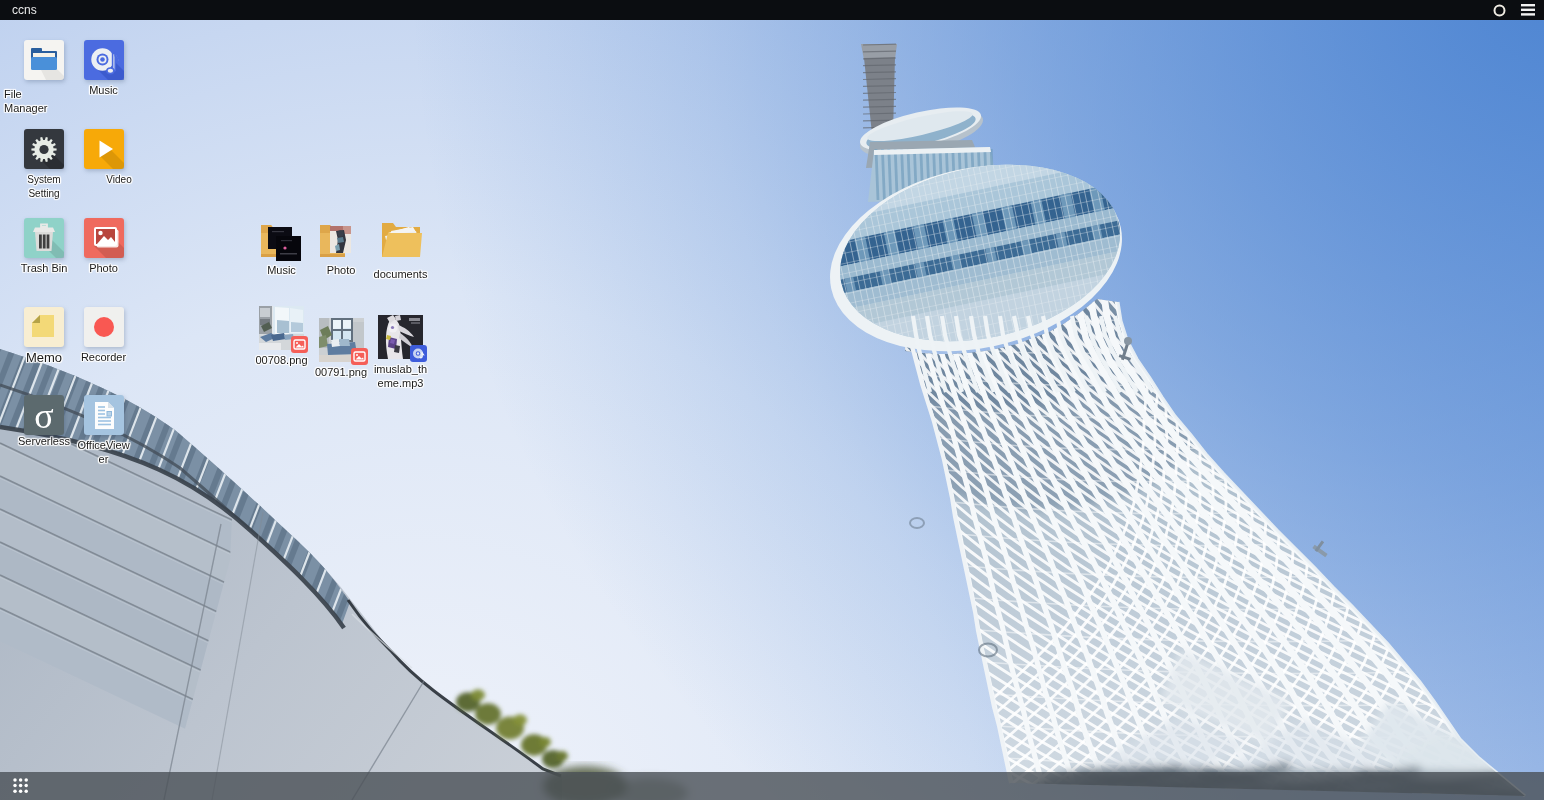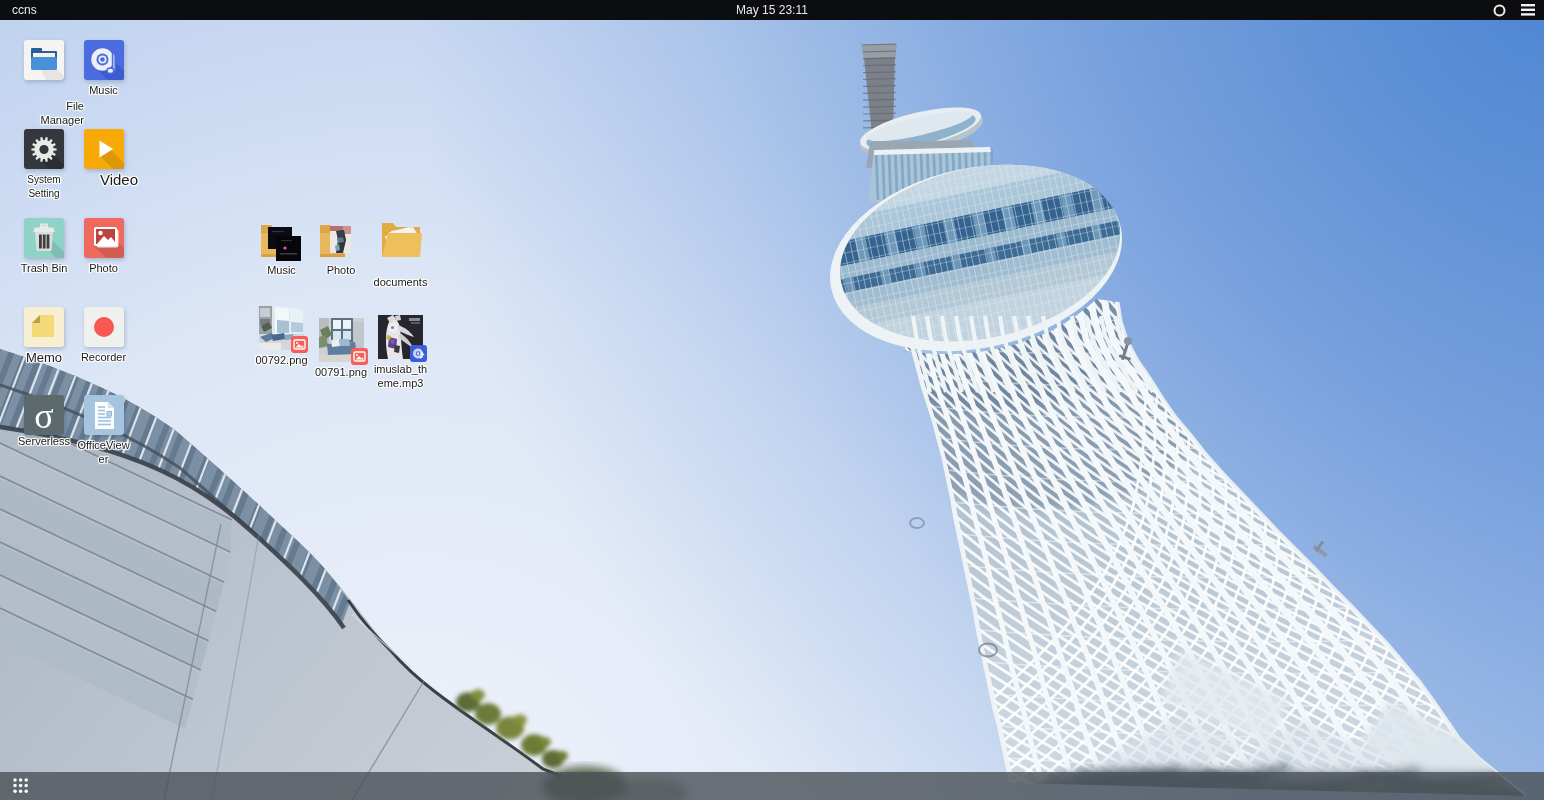--- a/index.html
+++ b/index.html
@@ -484,21 +484,21 @@
 </svg></div>
 <div style="position:absolute;left:4px;top:40px;width:80px;text-align:center;">
     <div style="width:40px;height:40px;margin:0 auto;filter:drop-shadow(1px 2px 2px rgba(40,60,90,0.25));"><svg width="40" height="40" viewBox="0 0 40 40">
         <rect width="40" height="40" rx="3" fill="#f5f4f1"></rect>
 <path d="M 8,12 L 30,26 L 40,36 L 40,40 L 22,40 Z" fill="#000" opacity="0.06"></path>
 <rect x="7" y="8" width="11" height="6" rx="1" fill="#2a5f9e"></rect>
 <rect x="7" y="11" width="26" height="9" rx="1" fill="#2a5f9e"></rect>
 <rect x="9" y="13" width="22" height="7" fill="#f7f3e8"></rect>
 <rect x="7" y="17" width="26" height="13" rx="1.5" fill="#4a90d9"></rect>
       </svg></div>
-    <div style="margin-top:20px;color:#1a1a1a;font-size:11px;line-height:13.5px;text-align:right;text-shadow:-1px 0 1px #fff,1px 0 1px #fff,0 -1px 1px #fff,0 1px 1px #fff,-1px -1px 1px #fff,1px 1px 1px #fff,1px -1px 1px #fff,-1px 1px 1px #fff;">File<br>Manager</div>
+    <div style="margin-top:8px;color:#1a1a1a;font-size:11px;line-height:13.5px;text-align:left;text-shadow:-1px 0 1px #fff,1px 0 1px #fff,0 -1px 1px #fff,0 1px 1px #fff,-1px -1px 1px #fff,1px 1px 1px #fff,1px -1px 1px #fff,-1px 1px 1px #fff;">File<br>Manager</div>
   </div>
 <div style="position:absolute;left:63.5px;top:40px;width:80px;text-align:center;">
     <div style="width:40px;height:40px;margin:0 auto;filter:drop-shadow(1px 2px 2px rgba(40,60,90,0.25));"><svg width="40" height="40" viewBox="0 0 40 40">
         <rect width="40" height="40" rx="3" fill="#4b6be0"></rect>
 <path d="M 13,29 L 24,40 L 40,40 L 40,31 L 30,21 Z" fill="#2e4cbb" opacity="0.5"></path>
 <circle cx="18.5" cy="19.5" r="11.2" fill="#eceff3"></circle>
 <circle cx="18.5" cy="19.5" r="6" fill="#4b6be0"></circle>
 <circle cx="18.5" cy="19.5" r="4" fill="#eceff3"></circle>
 <circle cx="18.5" cy="19.5" r="2.3" fill="#4b6be0"></circle>
 <g stroke="#4b6be0" stroke-width="1.6">
@@ -517,21 +517,21 @@
 <circle cx="20" cy="20.5" r="4.6" fill="#34383e"></circle>
       </svg></div>
     <div style="margin-top:4px;color:#1a1a1a;font-size:10px;line-height:13.5px;text-align:center;text-shadow:-1px 0 1px #fff,1px 0 1px #fff,0 -1px 1px #fff,0 1px 1px #fff,-1px -1px 1px #fff,1px 1px 1px #fff,1px -1px 1px #fff,-1px 1px 1px #fff;">System<br>Setting</div>
   </div>
 <div style="position:absolute;left:63.5px;top:129px;width:80px;text-align:center;">
     <div style="width:40px;height:40px;margin:0 auto;filter:drop-shadow(1px 2px 2px rgba(40,60,90,0.25));"><svg width="40" height="40" viewBox="0 0 40 40">
         <rect width="40" height="40" rx="3" fill="#f7a908"></rect>
 <path d="M 16,27 L 29,40 L 40,40 L 40,34 L 26,20 Z" fill="#000" opacity="0.10"></path>
 <path d="M 15.5,11.5 L 29,20 L 15.5,28.5 Z" fill="#ffffff"></path>
       </svg></div>
-    <div style="margin-top:4px;color:#1a1a1a;font-size:15px;line-height:13.5px;text-align:center;text-shadow:-1px 0 1px #fff,1px 0 1px #fff,0 -1px 1px #fff,0 1px 1px #fff,-1px -1px 1px #fff,1px 1px 1px #fff,1px -1px 1px #fff,-1px 1px 1px #fff;margin-left:31px;">Video</div>
+    <div style="margin-top:4px;color:#1a1a1a;font-size:10px;line-height:13.5px;text-align:center;text-shadow:-1px 0 1px #fff,1px 0 1px #fff,0 -1px 1px #fff,0 1px 1px #fff,-1px -1px 1px #fff,1px 1px 1px #fff,1px -1px 1px #fff,-1px 1px 1px #fff;margin-left:31px;">Video</div>
   </div>
 <div style="position:absolute;left:4px;top:218px;width:80px;text-align:center;">
     <div style="width:40px;height:40px;margin:0 auto;filter:drop-shadow(1px 2px 2px rgba(40,60,90,0.25));"><svg width="40" height="40" viewBox="0 0 40 40">
         <rect width="40" height="40" rx="3" fill="#8fd2c8"></rect>
 <path d="M 12,20 L 32,40 L 40,40 L 40,34 L 26,20 Z" fill="#000" opacity="0.10"></path>
 <path d="M 17,6.5 L 23,6.5 L 23,9 L 17,9 Z" fill="none" stroke="#e9e9e7" stroke-width="1.8"></path>
 <path d="M 11,9.5 L 29,9.5 L 31,14 L 9,14 Z" fill="#e9e9e7"></path>
 <path d="M 11,14 L 29,14 L 27.5,33 L 12.5,33 Z" fill="#dcdcda"></path>
 <rect x="15" y="16.5" width="2.8" height="14" fill="#3f3f3f"></rect>
 <rect x="18.8" y="16.5" width="2.8" height="14" fill="#3f3f3f"></rect>
@@ -621,21 +621,21 @@
     <div style="margin-top:2px;color:#1a1a1a;font-size:11px;line-height:13.5px;text-align:center;text-shadow:-1px 0 1px #fff,1px 0 1px #fff,0 -1px 1px #fff,0 1px 1px #fff,-1px -1px 1px #fff,1px 1px 1px #fff,1px -1px 1px #fff,-1px 1px 1px #fff;">Photo</div>
   </div>
 <div style="position:absolute;left:355.5px;top:220px;width:90px;text-align:center;">
     <div style="width:44px;height:42px;margin:0 auto;"><svg width="44" height="42" viewBox="0 0 44 42">
 <path d="M 3,3 L 14,3 L 17,7 L 41,7 L 41,37 L 3,37 Z" fill="#e2ab42"></path>
 <path d="M 9,13 L 30,7 L 34,12 L 12,17 Z" fill="#fdfdfd"></path>
 <path d="M 12,11 L 34,7 L 37,12 L 13,16 Z" fill="#f4f4f2"></path>
 <path d="M 6,16 L 37,11 L 38,15 L 7,20 Z" fill="#eeeeec"></path>
 <path d="M 3,37 L 9,13 L 43,13 L 41,37 Z" fill="#eec05c"></path>
 </svg></div>
-    <div style="margin-top:14px;color:#1a1a1a;font-size:11px;line-height:13.5px;text-align:center;text-shadow:-1px 0 1px #fff,1px 0 1px #fff,0 -1px 1px #fff,0 1px 1px #fff,-1px -1px 1px #fff,1px 1px 1px #fff,1px -1px 1px #fff,-1px 1px 1px #fff;">documents</div>
+    <div style="margin-top:6px;color:#1a1a1a;font-size:11px;line-height:13.5px;text-align:center;text-shadow:-1px 0 1px #fff,1px 0 1px #fff,0 -1px 1px #fff,0 1px 1px #fff,-1px -1px 1px #fff,1px 1px 1px #fff,1px -1px 1px #fff,-1px 1px 1px #fff;">documents</div>
   </div>
 <div style="position:absolute;left:236.5px;top:306px;width:90px;text-align:center;">
     <div style="width:45px;height:44px;margin:0 auto;position:relative;"><svg width="45" height="44" viewBox="0 0 45 44">
 <rect width="45" height="44" fill="#e3e6e9"></rect>
 <rect x="14" y="0" width="31" height="30" fill="#dce9f2"></rect>
 <path d="M 16,1 L 30,2 L 30,28 L 16,28 Z" fill="#f2f7fa"></path>
 <path d="M 31,2 L 44,4 L 44,27 L 31,27 Z" fill="#e8f1f7"></path>
 <path d="M 18,14 L 30,15 L 30,27 L 18,27 Z" fill="#a8c0d2"></path>
 <path d="M 32,16 L 44,17 L 44,26 L 32,26 Z" fill="#b4cadb"></path>
 <rect x="0" y="0" width="13" height="28" fill="#9aa0a6"></rect>
@@ -646,21 +646,21 @@
 <path d="M 1,31 L 12,27 L 18,31 L 7,36 Z" fill="#5c7ba0"></path>
 <path d="M 12,29 L 25,27 L 27,33 L 14,35 Z" fill="#49688f"></path>
 <path d="M 25,29 L 34,28 L 35,33 L 26,34 Z" fill="#8aa5c0"></path>
 <rect x="0" y="37" width="22" height="7" fill="#e8eaec"></rect>
 </svg><svg width="17" height="17" viewBox="0 0 17 17" style="position:absolute;right:-4px;bottom:-3px">
 <rect width="17" height="17" rx="3" fill="#f55f58"></rect>
 <rect x="3" y="4" width="11" height="9" rx="1.5" fill="none" stroke="#fff" stroke-width="1.4"></rect>
 <circle cx="6" cy="7" r="1" fill="#fff"></circle>
 <path d="M 4.5,11.5 L 8,8 L 10.5,10.5 L 12,9.5 L 12.8,11.5 Z" fill="#fff"></path>
 </svg></div>
-    <div style="margin-top:4px;color:#1a1a1a;font-size:11px;line-height:13.5px;text-align:center;text-shadow:-1px 0 1px #fff,1px 0 1px #fff,0 -1px 1px #fff,0 1px 1px #fff,-1px -1px 1px #fff,1px 1px 1px #fff,1px -1px 1px #fff,-1px 1px 1px #fff;">00792.png</div>
+    <div style="margin-top:4px;color:#1a1a1a;font-size:11px;line-height:13.5px;text-align:center;text-shadow:-1px 0 1px #fff,1px 0 1px #fff,0 -1px 1px #fff,0 1px 1px #fff,-1px -1px 1px #fff,1px 1px 1px #fff,1px -1px 1px #fff,-1px 1px 1px #fff;">00708.png</div>
   </div>
 <div style="position:absolute;left:296px;top:318px;width:90px;text-align:center;">
     <div style="width:45px;height:44px;margin:0 auto;position:relative;"><svg width="45" height="44" viewBox="0 0 45 44">
 <rect width="45" height="44" fill="#ccd0d3"></rect>
 <rect x="12" y="0" width="22" height="24" fill="#62707e"></rect>
 <rect x="14" y="2" width="18" height="20" fill="#d4e6f2"></rect>
 <path d="M 14,2 L 32,2 L 32,10 L 14,11 Z" fill="#ecf4f9"></path>
 <rect x="22" y="2" width="2" height="20" fill="#62707e"></rect>
 <rect x="14" y="11" width="18" height="2" fill="#62707e"></rect>
 <rect x="34" y="4" width="11" height="26" fill="#c2c7cb"></rect>
@@ -701,21 +701,20 @@
 <circle cx="8" cy="8.5" r="2.2" fill="#3d5cdb"></circle>
 <circle cx="8" cy="8.5" r="1.2" fill="#e8eef8"></circle>
 <path d="M 11.5,12.5 L 11.5,7.5 L 12.8,7.5 L 12.8,12.5 Z" fill="#f0f4fa"></path>
 <ellipse cx="10.8" cy="12.6" rx="1.3" ry="1" fill="#f0f4fa"></ellipse>
 <path d="M 11.5,7.5 L 12.8,7.5 C 13.2,8.6 14,9 14.3,10 L 14.3,11 C 13.4,9.8 12,10 11.5,9 Z" fill="#f0f4fa"></path>
 </svg></div>
     <div style="margin-top:4px;color:#1a1a1a;font-size:11px;line-height:13.5px;text-align:center;text-shadow:-1px 0 1px #fff,1px 0 1px #fff,0 -1px 1px #fff,0 1px 1px #fff,-1px -1px 1px #fff,1px 1px 1px #fff,1px -1px 1px #fff,-1px 1px 1px #fff;">imuslab_th<br>eme.mp3</div>
   </div>
 <div style="position:absolute;left:0;top:0;width:1544px;height:20px;background:#0b0d11;color:#e9e9ea;font-size:12px;">
 <div style="position:absolute;left:12px;top:3px;">ccns</div>
-<div style="position:absolute;left:0;top:3px;width:100%;text-align:center;">May 15 23:11</div>
 <svg width="13" height="13" viewBox="0 0 13 13" style="position:absolute;right:38px;top:4px;">
 <circle cx="6.5" cy="6.5" r="5" fill="none" stroke="#f0ece4" stroke-width="2"></circle>
 </svg>
 <svg width="14" height="12" viewBox="0 0 14 12" style="position:absolute;right:9px;top:4px;">
 <rect y="0" width="14" height="2.4" fill="#f2f2f2"></rect>
       <rect y="4.6" width="14" height="2.4" fill="#f2f2f2"></rect>
       <rect y="9.2" width="14" height="2.4" fill="#f2f2f2"></rect>
 </svg>
 </div>
 <div style="position:absolute;left:0;top:772px;width:1544px;height:28px;background:rgba(74,80,86,0.80);">

